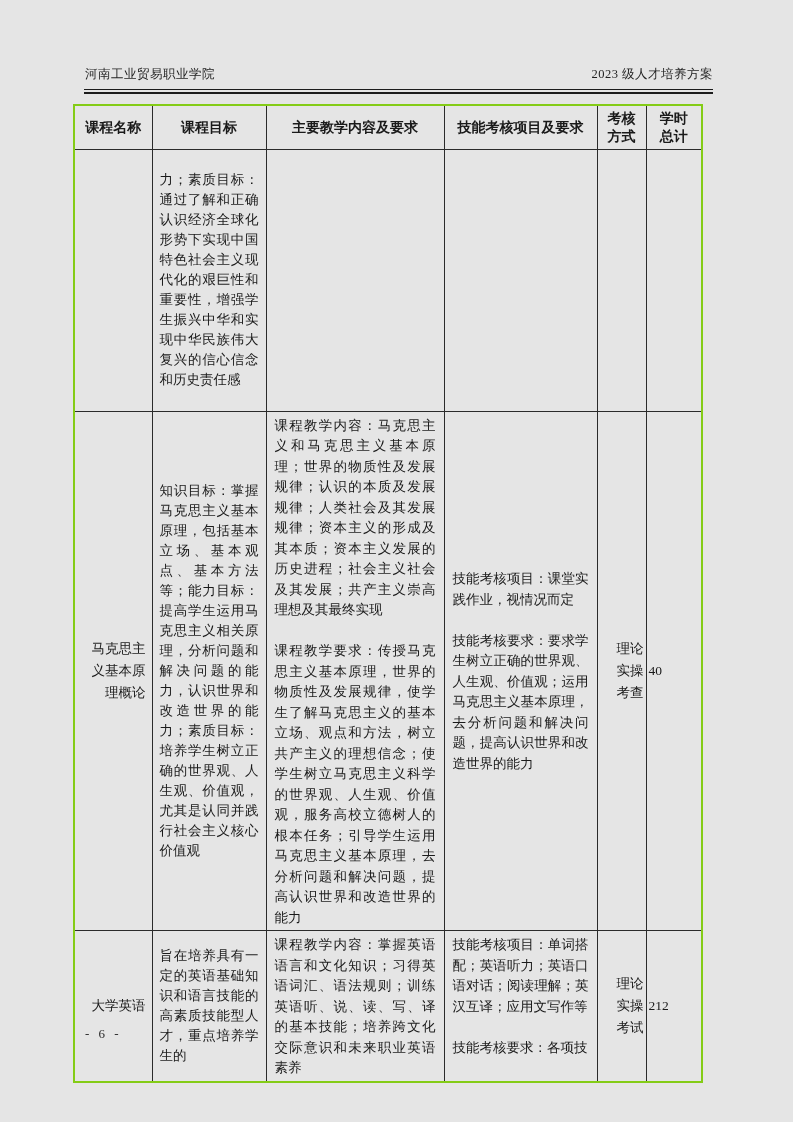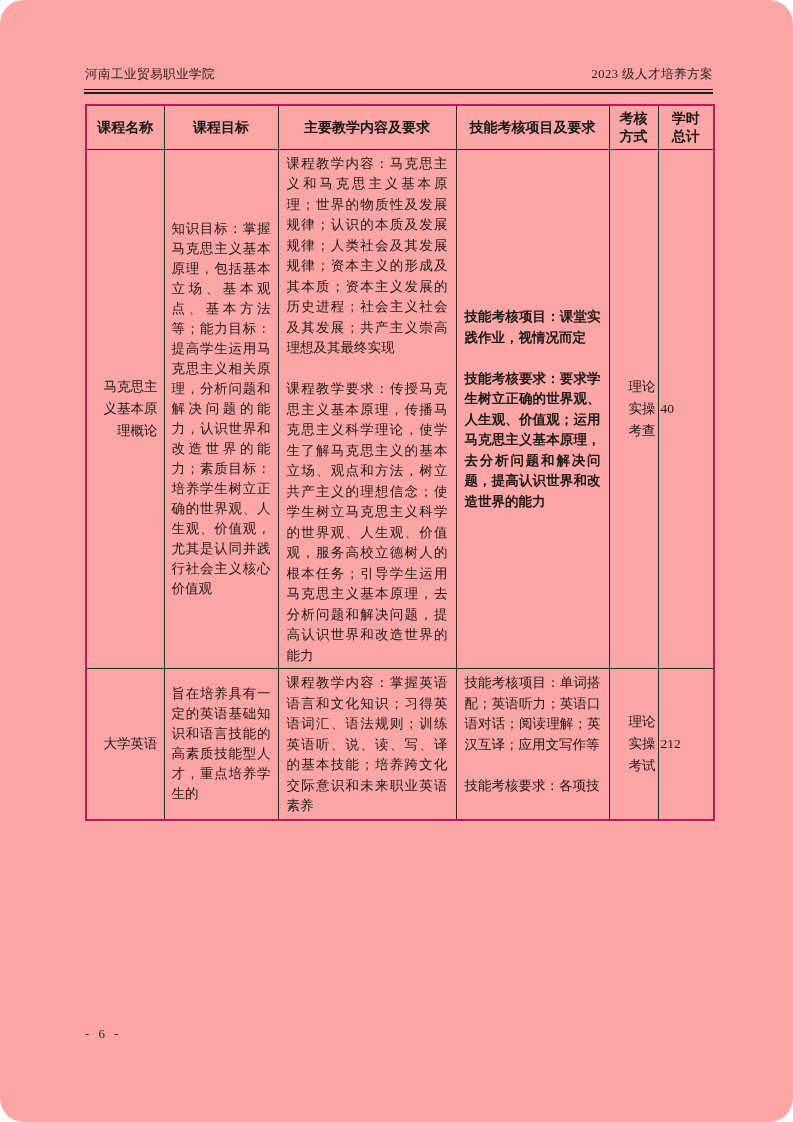--- a/index.html
+++ b/index.html
@@ -4,25 +4,24 @@
 <style>
   html, body {
     margin: 0;
     padding: 0;
     background: #ffffff;
   }
   .page {
     position: relative;
     width: 793px;
     height: 1122px;
-    background: #fca5a5;
+    background: #e5e5e5;
     font-family: "Liberation Serif", "DejaVu Serif", serif;
     color: #1a1a1a;
     overflow: hidden;
-    border-radius: 24px;
   }
   .doc-header {
     position: absolute;
     left: 85px;
     top: 66px;
     width: 628px;
     display: flex;
     justify-content: space-between;
     font-size: 12.5px;
     letter-spacing: 0.5px;
@@ -32,26 +31,26 @@
     position: absolute;
     left: 84px;
     top: 89px;
     width: 629px;
     height: 2px;
     border-top: 1px solid #1c1c1c;
     border-bottom: 2px solid #1c1c1c;
   }
   table.course-table {
     position: absolute;
-    left: 85px;
+    left: 73px;
     top: 104px;
     width: 628px;
     border-collapse: collapse;
     table-layout: fixed;
-    border: 2px solid #be185d;
+    border: 2px solid #84cc16;
     padding-left: 46px;
   }
   table.course-table th,
   table.course-table td {
     border: 1px solid #2b2b2b;
     overflow: hidden;
   }
   table.course-table th {
     font-family: "Liberation Sans", "DejaVu Sans", sans-serif;
     font-weight: bold;
@@ -80,21 +79,21 @@
     padding: 2px 7px;
     text-align: justify;
   }
   td.c3, td.c4 {
     font-size: 13.5px;
     line-height: 20.5px;
     padding: 4px 8px 2px 8px;
     text-align: justify;
   }
   td.c3 { vertical-align: top; }
-  td.c4.vmid { vertical-align: middle; font-weight: bold; }
+  td.c4.vmid { vertical-align: middle; }
   td.c4.vtop { vertical-align: top; }
   td.c3 p, td.c4 p, td.c2 p {
     margin: 0;
   }
   td.c3 p.gap, td.c4 p.gap {
     margin-top: 20.5px;
   }
   td.c5 {
     text-align: right;
     vertical-align: middle;
@@ -146,29 +145,39 @@
         <th>主要教学内容及要求</th>
         <th>技能考核项目及要求</th>
         <th>考核
 方式</th>
         <th>学时
 总计</th>
       </tr>
     </thead>
     <tbody>
 
+      <tr class="r0">
+        <td class="c1"></td>
+        <td class="c2">
+          <p>力；素质目标：通过了解和正确认识经济全球化形势下实现中国特色社会主义现代化的艰巨性和重要性，增强学生振兴中华和实现中华民族伟大复兴的信心信念和历史责任感</p>
+        </td>
+        <td class="c3"></td>
+        <td class="c4 vtop"></td>
+        <td class="c5"></td>
+        <td class="c6"></td>
+      </tr>
 
       <tr class="r1">
         <td class="c1">马克思主义基本原理概论</td>
         <td class="c2">
           <p>知识目标：掌握马克思主义基本原理，包括基本立场、基本观点、基本方法等；能力目标：提高学生运用马克思主义相关原理，分析问题和解决问题的能力，认识世界和改造世界的能力；素质目标：培养学生树立正确的世界观、人生观、价值观，尤其是认同并践行社会主义核心价值观</p>
         </td>
         <td class="c3">
           <p>课程教学内容：马克思主义和马克思主义基本原理；世界的物质性及发展规律；认识的本质及发展规律；人类社会及其发展规律；资本主义的形成及其本质；资本主义发展的历史进程；社会主义社会及其发展；共产主义崇高理想及其最终实现</p>
-          <p class="gap">课程教学要求：传授马克思主义基本原理，传播马克思主义科学理论，使学生了解马克思主义的基本立场、观点和方法，树立共产主义的理想信念；使学生树立马克思主义科学的世界观、人生观、价值观，服务高校立德树人的根本任务；引导学生运用马克思主义基本原理，去分析问题和解决问题，提高认识世界和改造世界的能力</p>
+          <p class="gap">课程教学要求：传授马克思主义基本原理，世界的物质性及发展规律，使学生了解马克思主义的基本立场、观点和方法，树立共产主义的理想信念；使学生树立马克思主义科学的世界观、人生观、价值观，服务高校立德树人的根本任务；引导学生运用马克思主义基本原理，去分析问题和解决问题，提高认识世界和改造世界的能力</p>
         </td>
         <td class="c4 vmid">
           <p>技能考核项目：课堂实践作业，视情况而定</p>
           <p class="gap">技能考核要求：要求学生树立正确的世界观、人生观、价值观；运用马克思主义基本原理，去分析问题和解决问题，提高认识世界和改造世界的能力</p>
         </td>
         <td class="c5">理论
 实操
 考查</td>
         <td class="c6">40</td>
       </tr>

